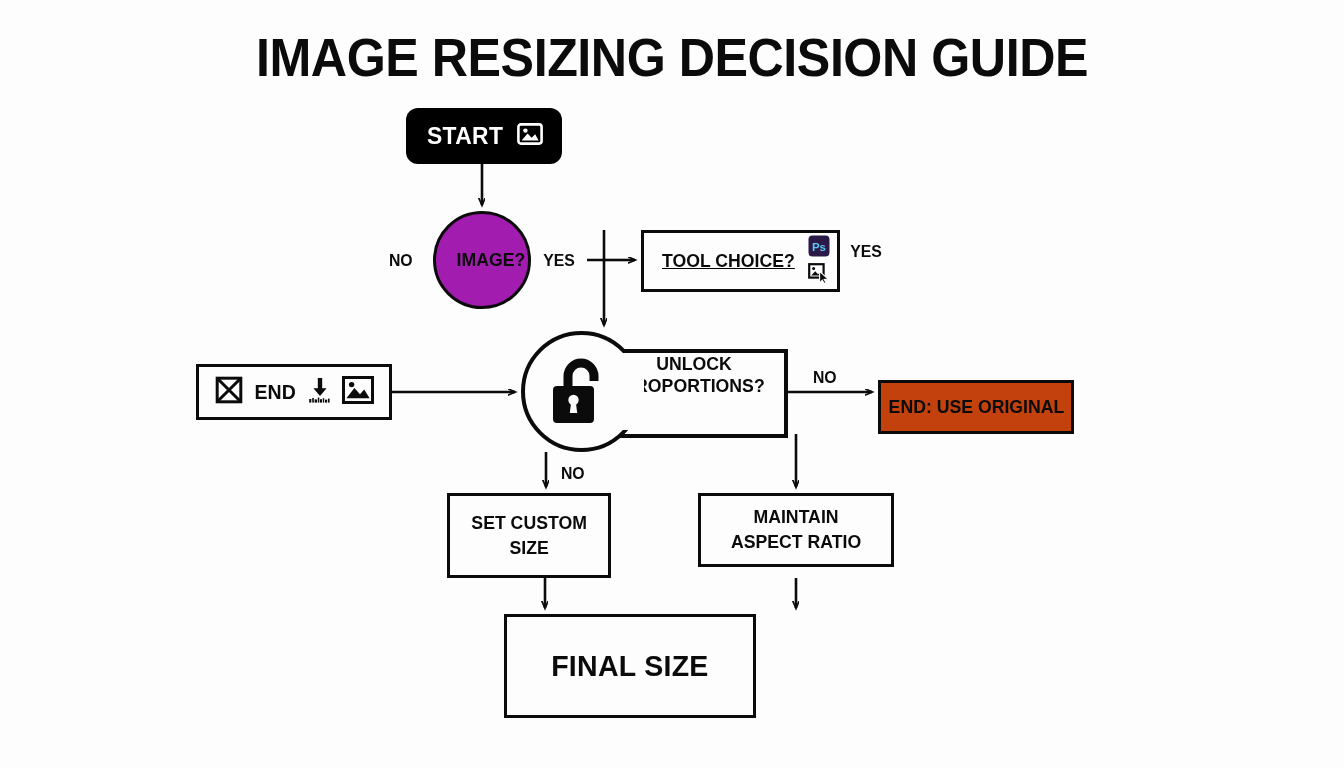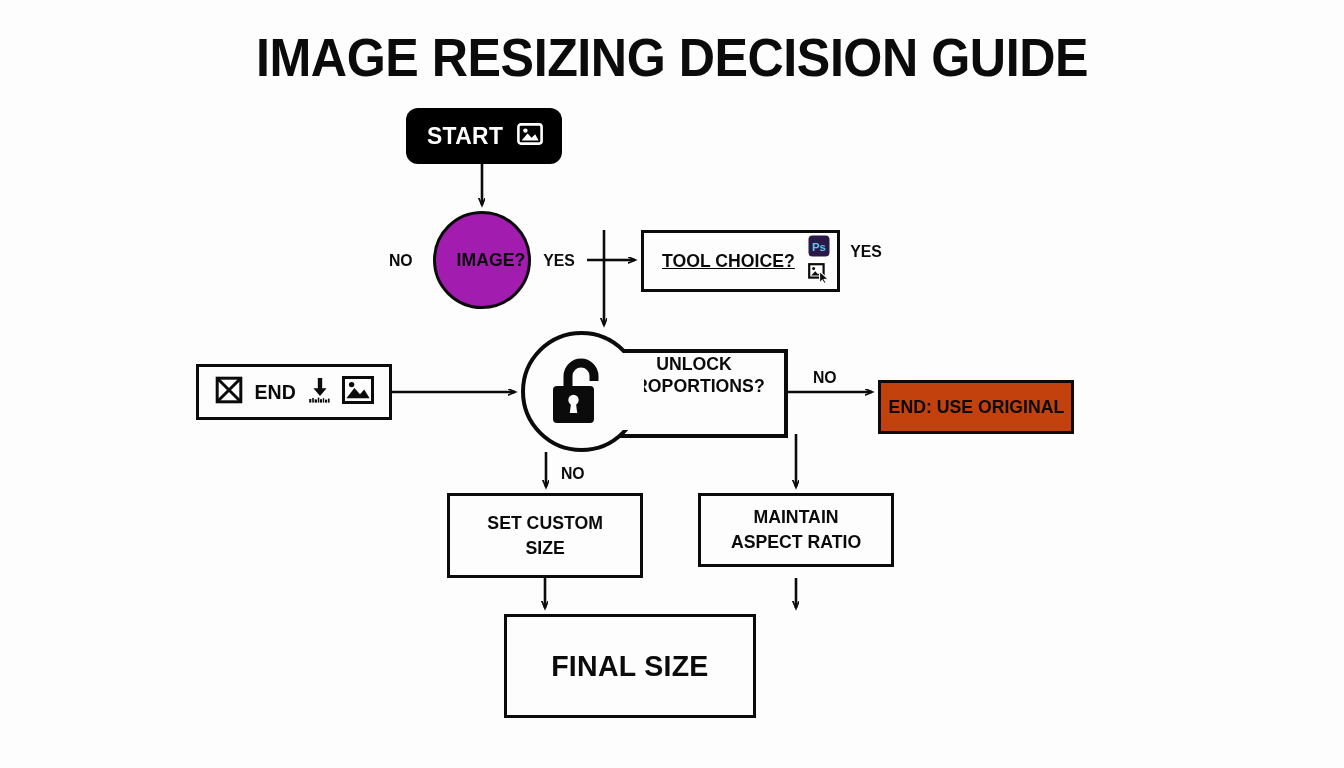--- a/index.html
+++ b/index.html
@@ -134,21 +134,21 @@
     background: #c2410c;
     display: flex; align-items: center; justify-content: center; margin-top: 15px;
   }
   #end-original-node .label {
     font-size: 19px; font-weight: 800; color: #0b0b0b;
     transform: scaleX(0.93); white-space: nowrap;
   }
 
   
   #custom-node {
-    left: 447px; top: 493px; width: 196px; height: 85px;
+    left: 447px; top: 493px; width: 164px; height: 85px;
     border: 3px solid #0b0b0b;
     background: #fdfdfd;
     display: flex; align-items: center; justify-content: center;
   }
   #custom-node .label {
     font-size: 19px; font-weight: 800; color: #0b0b0b;
     line-height: 1.3; text-align: center; transform: scaleX(0.93);
   }
 
   

